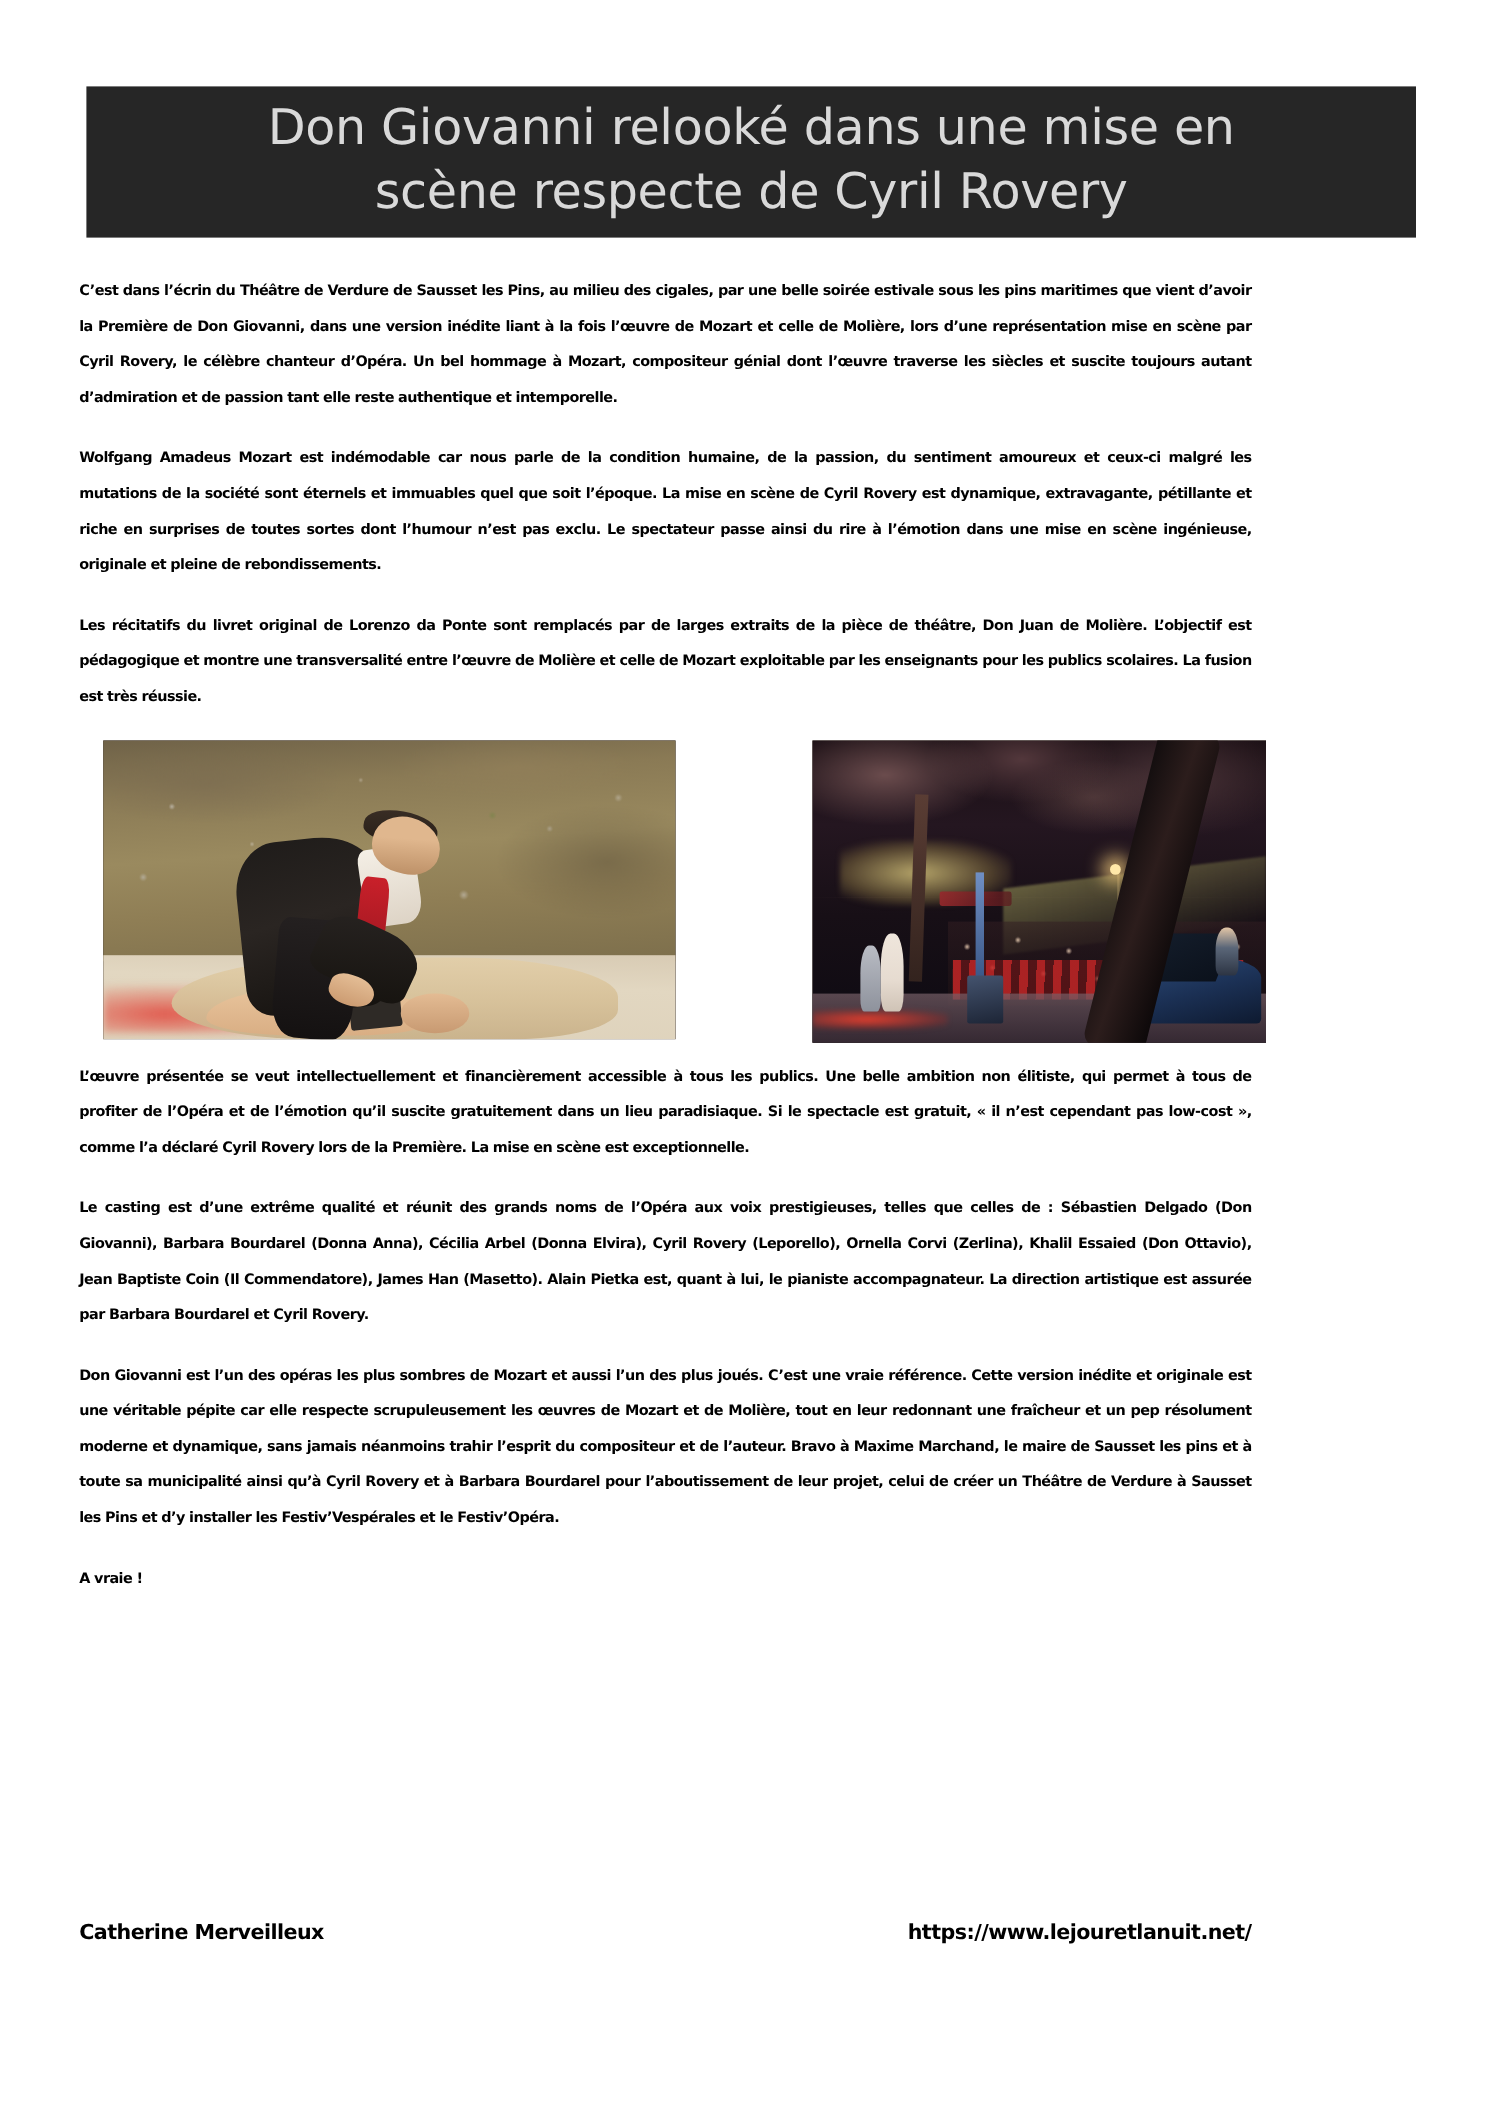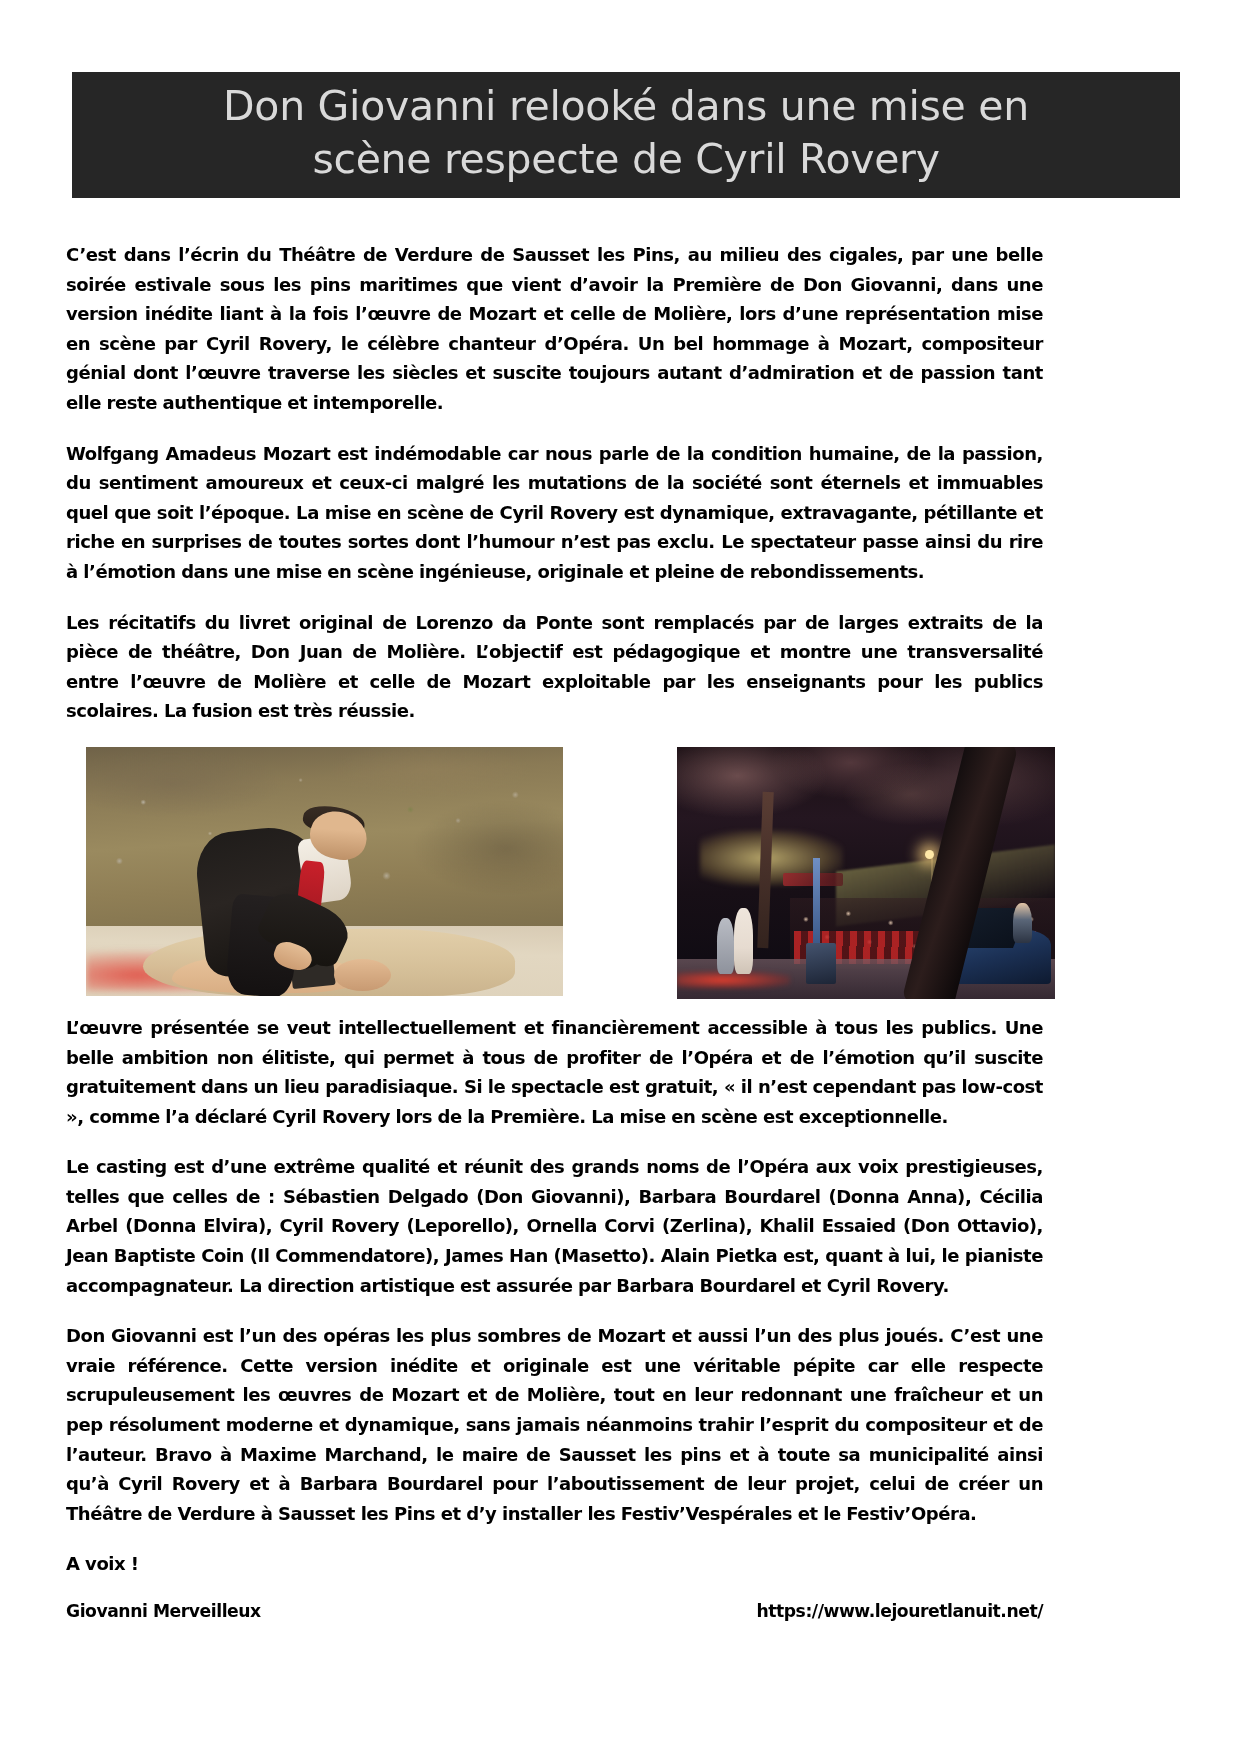--- a/index.html
+++ b/index.html
@@ -48,26 +48,26 @@
 
   
   .article {
     position: absolute;
     left: 66px;
     top: 228px;
     width: 977px;
   }
   .para {
     font-family: "DejaVu Sans", sans-serif;
-    font-size: 18px;
+    font-size: 12px;
     line-height: 29.6px;
     font-weight: bold;
     text-align: justify;
     text-justify: inter-word;
-    margin: 12px 0 21px 0;
+    margin: 0 0 21px 0;
     letter-spacing: -0.45px;
     word-spacing: -0.2px;
     -webkit-hyphens: none;
     hyphens: none;
   }
   .para:last-child { margin-bottom: 0; }
 
   
   .photo-row {
     position: relative;
@@ -387,22 +387,22 @@
         <div class="p2-piano-lid"></div>
         <div class="p2-pianist"></div>
         <div class="p2-trunk-big"></div>
       </div>
 
     </div>
 
     <p class="para">L’œuvre présentée se veut intellectuellement et financièrement accessible à tous les publics. Une belle ambition non élitiste, qui permet à tous de profiter de l’Opéra et de l’émotion qu’il suscite gratuitement dans un lieu paradisiaque. Si le spectacle est gratuit, « il n’est cependant pas low-cost », comme l’a déclaré Cyril Rovery lors de la Première. La mise en scène est exceptionnelle.</p>
     <p class="para">Le casting est d’une extrême qualité et réunit des grands noms de l’Opéra aux voix prestigieuses, telles que celles de : Sébastien Delgado (Don Giovanni), Barbara Bourdarel (Donna Anna), Cécilia Arbel (Donna Elvira), Cyril Rovery (Leporello), Ornella Corvi (Zerlina), Khalil Essaied (Don Ottavio), Jean Baptiste Coin (Il Commendatore), James Han (Masetto). Alain Pietka est, quant à lui, le pianiste accompagnateur. La direction artistique est assurée par Barbara Bourdarel et Cyril Rovery.</p>
     <p class="para">Don Giovanni est l’un des opéras les plus sombres de Mozart et aussi l’un des plus joués. C’est une vraie référence. Cette version inédite et originale est une véritable pépite car elle respecte scrupuleusement les œuvres de Mozart et de Molière, tout en leur redonnant une fraîcheur et un pep résolument moderne et dynamique, sans jamais néanmoins trahir l’esprit du compositeur et de l’auteur. Bravo à Maxime Marchand, le maire de Sausset les pins et à toute sa municipalité ainsi qu’à Cyril Rovery et à Barbara Bourdarel pour l’aboutissement de leur projet, celui de créer un Théâtre de Verdure à Sausset les Pins et d’y installer les Festiv’Vespérales et le Festiv’Opéra.</p>
-    <p class="para">A voix !</p>
+    <p class="para">A vraie !</p>
 
   </div>
 
   <div class="footer-row">
-    <span>Giovanni Merveilleux</span>
+    <span>Catherine Merveilleux</span>
     <span>https://www.lejouretlanuit.net/</span>
   </div>
 
 </div>
 
 </body></html>

